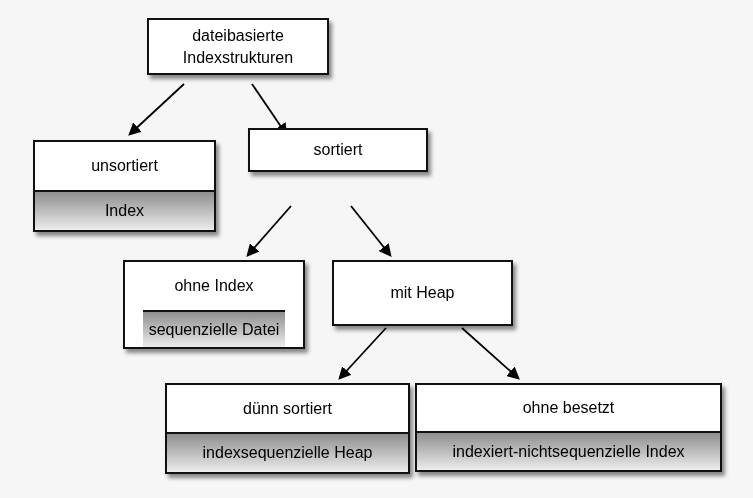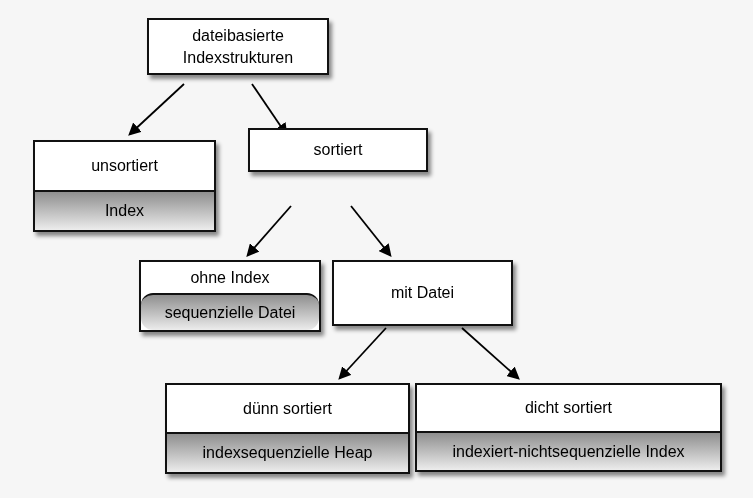--- a/index.html
+++ b/index.html
@@ -61,22 +61,22 @@
     text-align: center;
     font-size: 16px;
     color: #000000;
     padding: 0 6px;
   }
   
   #node-root          { left: 123px; top: 18px;  width: 182px; height: 57px; margin-left: 24px; }
   #node-unsortiert    { left: 17px;  top: 140px; width: 183px; height: 92px; margin-left: 16px; }
   #node-unsortiert .node-sublabel { height: 40px; }
   #node-sortiert      { left: 228px; top: 128px; width: 180px; height: 44px; margin-left: 20px; }
-  #node-ohne-index    { left: 139px; top: 260px; width: 182px; height: 72px; }
-  #node-ohne-index .node-sublabel { height: 37px; border-radius: 12px; }
+  #node-ohne-index    { left: 123px; top: 260px; width: 182px; height: 89px; align-items: center; }
+  #node-ohne-index .node-sublabel { height: 37px; }
   #node-mit-index     { left: 332px; top: 260px; width: 181px; height: 66px; }
   #node-duenn-besetzt { left: 165px; top: 383px; width: 245px; height: 91px; }
   #node-duenn-besetzt .node-sublabel { height: 40px; }
   #node-dicht-besetzt { left: 415px; top: 383px; width: 307px; height: 89px; }
   #node-dicht-besetzt .node-sublabel { height: 39px; }
 </style>
 </head>
 <body>
 
 <div class="canvas">
@@ -107,26 +107,26 @@
   <div class="node" id="node-sortiert">
     <div class="node-label">sortiert</div>
   </div>
 
   <div class="node" id="node-ohne-index">
     <div class="node-label">ohne Index</div>
     <div class="node-sublabel">sequenzielle Datei</div>
   </div>
 
   <div class="node" id="node-mit-index">
-    <div class="node-label">mit Datei</div>
+    <div class="node-label">mit Heap</div>
   </div>
 
   <div class="node" id="node-duenn-besetzt">
     <div class="node-label">dünn sortiert</div>
     <div class="node-sublabel">indexsequenzielle Heap</div>
   </div>
 
   <div class="node" id="node-dicht-besetzt">
-    <div class="node-label">dicht sortiert</div>
+    <div class="node-label">ohne besetzt</div>
     <div class="node-sublabel">indexiert-nichtsequenzielle Index</div>
   </div>
 
 </div>
 
 </body></html>

